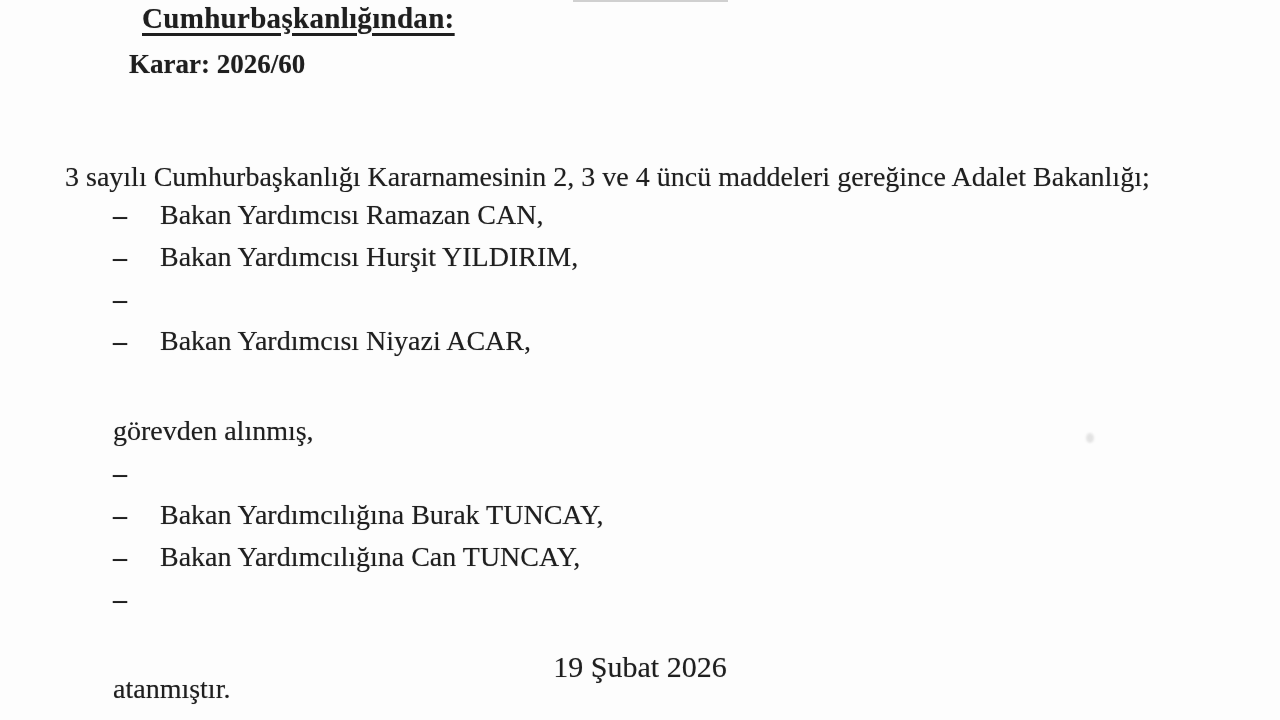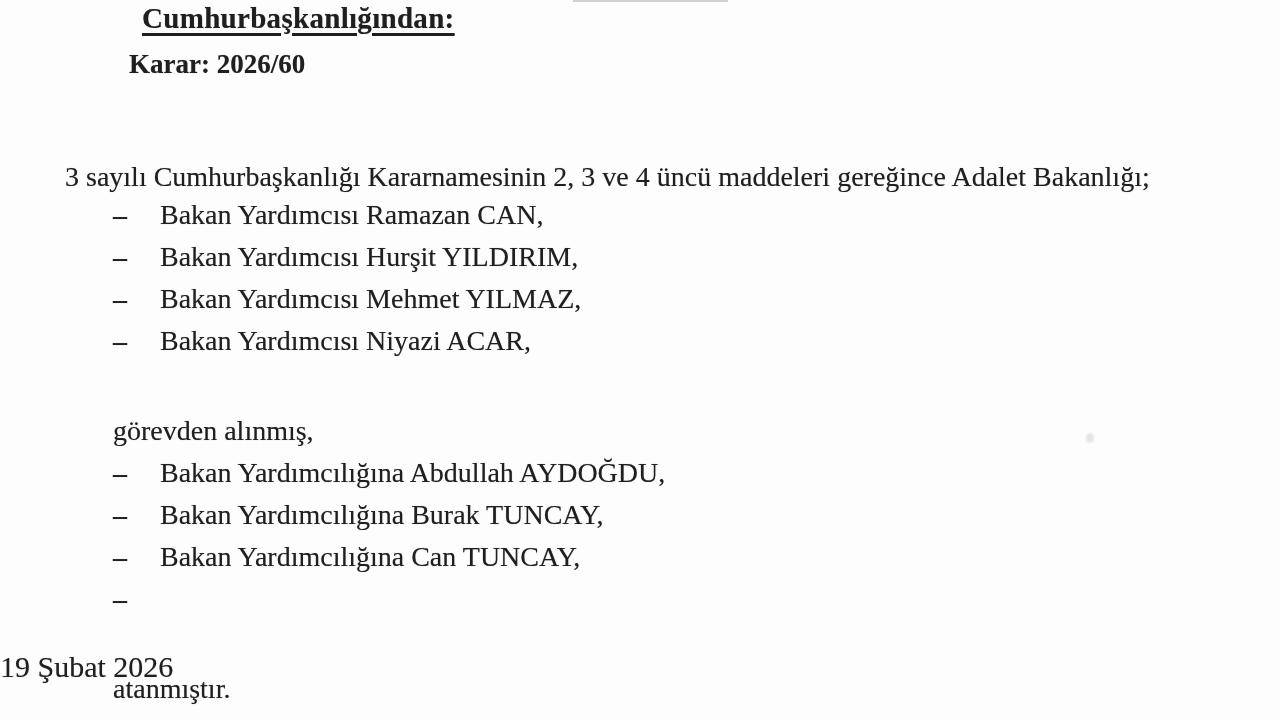--- a/index.html
+++ b/index.html
@@ -77,20 +77,21 @@
     height: 42px;
     line-height: 42px;
     font-size: 28px;
     margin-top: 48px;
   }
   .doc-date {
     position: absolute;
     left: 0;
     top: 648px;
     width: 1280px;
+    text-align: center;
     font-size: 30px;
     line-height: 38px;
   }
   
   .artifact-top-line {
     position: absolute;
     left: 573px;
     top: 0;
     width: 155px;
     height: 2px;
@@ -130,32 +131,30 @@
       <div class="row">
         <span class="dash">–</span>
         <span>Bakan Yardımcısı Ramazan CAN,</span>
       </div>
       <div class="row">
         <span class="dash">–</span>
         <span>Bakan Yardımcısı Hurşit YILDIRIM,</span>
       </div>
       <div class="row">
         <span class="dash">–</span>
-        <span>Bakan Yardımcısı Mehmet YILMAZ,</span>
       </div>
       <div class="row">
         <span class="dash">–</span>
         <span>Bakan Yardımcısı Niyazi ACAR,</span>
       </div>
 
       <div class="note-row">görevden alınmış,</div>
 
       <div class="row">
         <span class="dash">–</span>
-        <span>Bakan Yardımcılığına Abdullah AYDOĞDU,</span>
       </div>
       <div class="row">
         <span class="dash">–</span>
         <span>Bakan Yardımcılığına Burak TUNCAY,</span>
       </div>
       <div class="row">
         <span class="dash">–</span>
         <span>Bakan Yardımcılığına Can TUNCAY,</span>
       </div>
       <div class="row">

